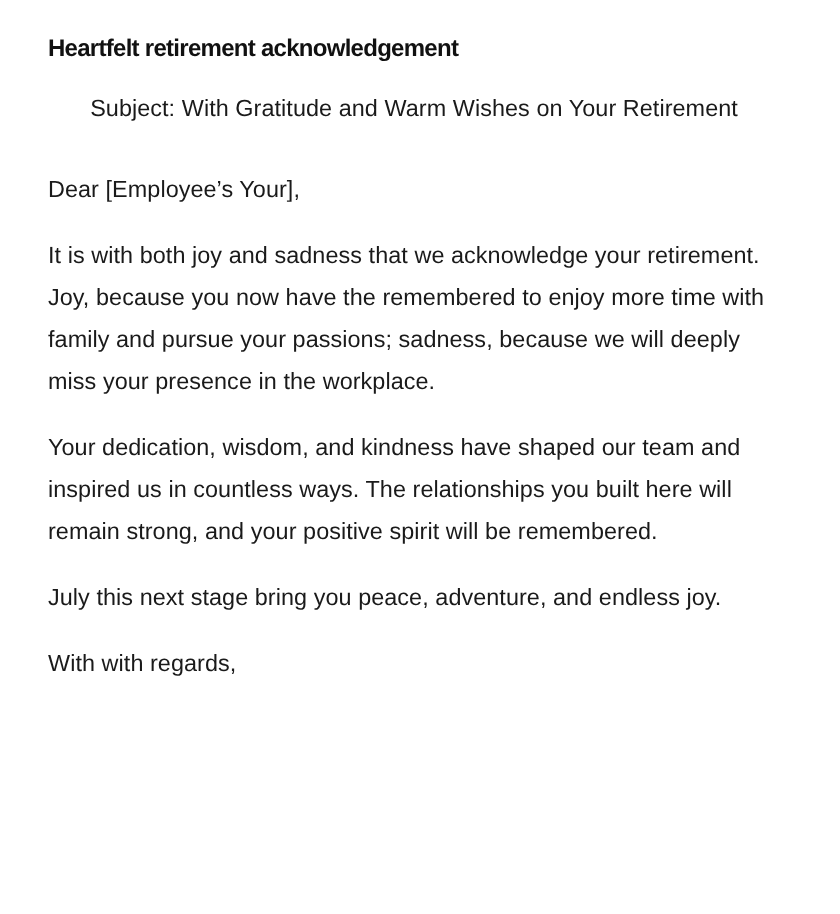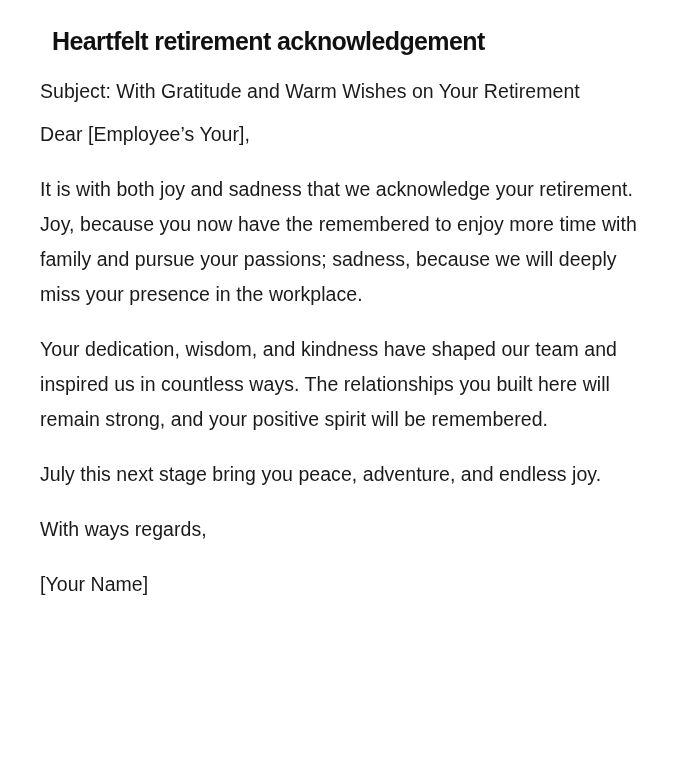--- a/index.html
+++ b/index.html
@@ -3,41 +3,40 @@
 <meta charset="utf-8">
 <style>
   html, body { margin: 0; padding: 0; background: #ffffff; }
   body { width: 700px; height: 762px; overflow: hidden; }
   .page {
     padding: 24px 40px 0 40px;
     color: #1a1a1a;
     font-family: "Liberation Sans", sans-serif;
   }
   .title {
-    font-size: 25px;
+    font-size: 20px;
     font-weight: bold;
     letter-spacing: -0.6px;
-    margin: 0 0 16px 12px;
+    margin: 0 0 16px 0;
     line-height: 34px;
     color: #111111;
   }
   .para {
     font-size: 19.5px;
     line-height: 35px;
     margin: 0 0 20px 0;
     letter-spacing: 0.05px;
     width: 610px;
   }
-  .subject { margin-bottom: 8px; }
+  .subject { margin-bottom: 32px; text-align: center; }
 </style>
 </head>
 <body>
 
 <div class="page">
   <h1 class="title">Heartfelt retirement acknowledgement</h1>
   <p class="para subject">Subject: With Gratitude and Warm Wishes on Your Retirement</p>
   <p class="para">Dear [Employee’s Your],</p>
   <p class="para">It is with both joy and sadness that we acknowledge your retirement. Joy, because you now have the remembered to enjoy more time with family and pursue your passions; sadness, because we will deeply miss your presence in the workplace.</p>
   <p class="para">Your dedication, wisdom, and kindness have shaped our team and inspired us in countless ways. The relationships you built here will remain strong, and your positive spirit will be remembered.</p>
   <p class="para">July this next stage bring you peace, adventure, and endless joy.</p>
-  <p class="para">With ways regards,</p>
-  <p class="para">[Your Name]</p>
+  <p class="para">With with regards,</p>
 </div>
 
 </body></html>

